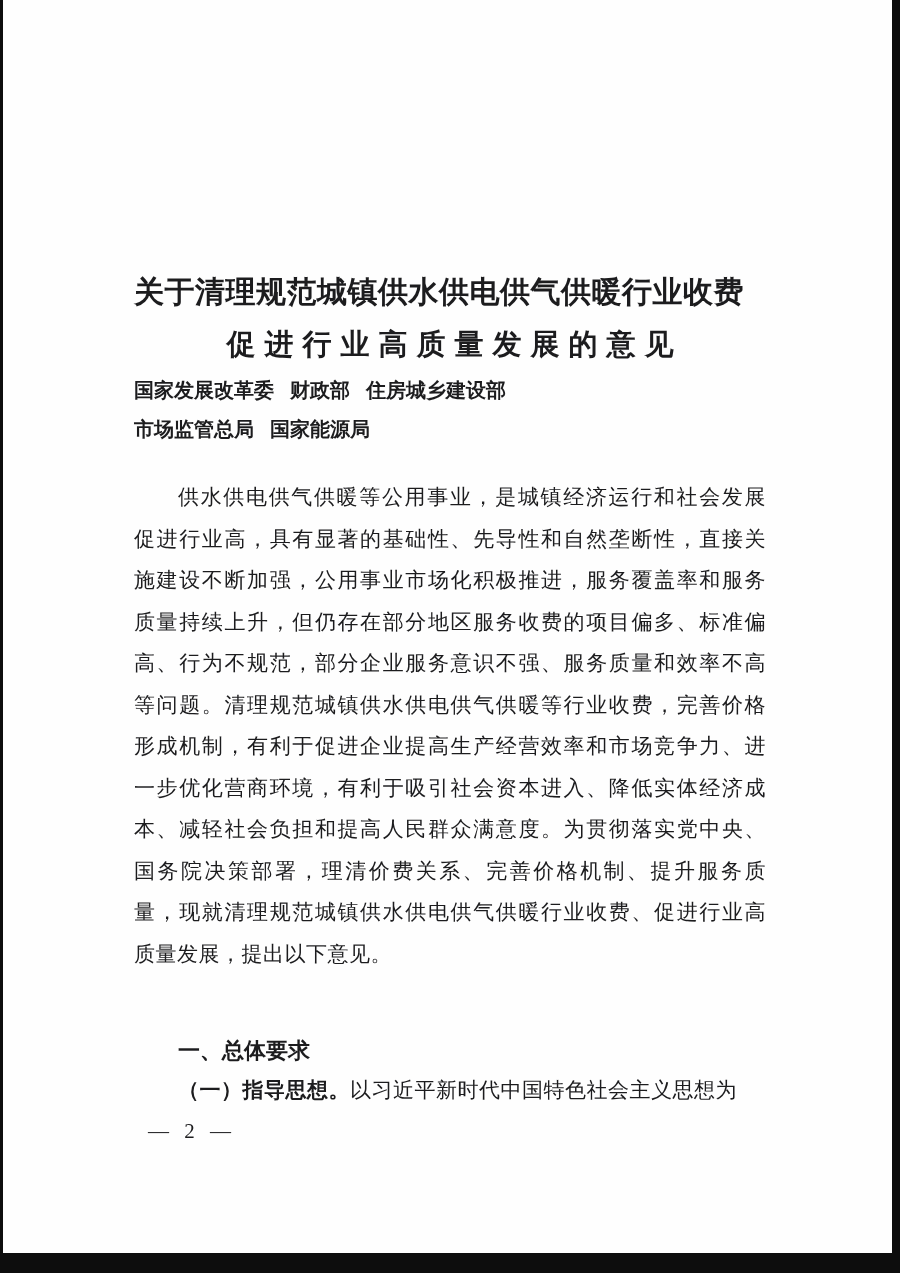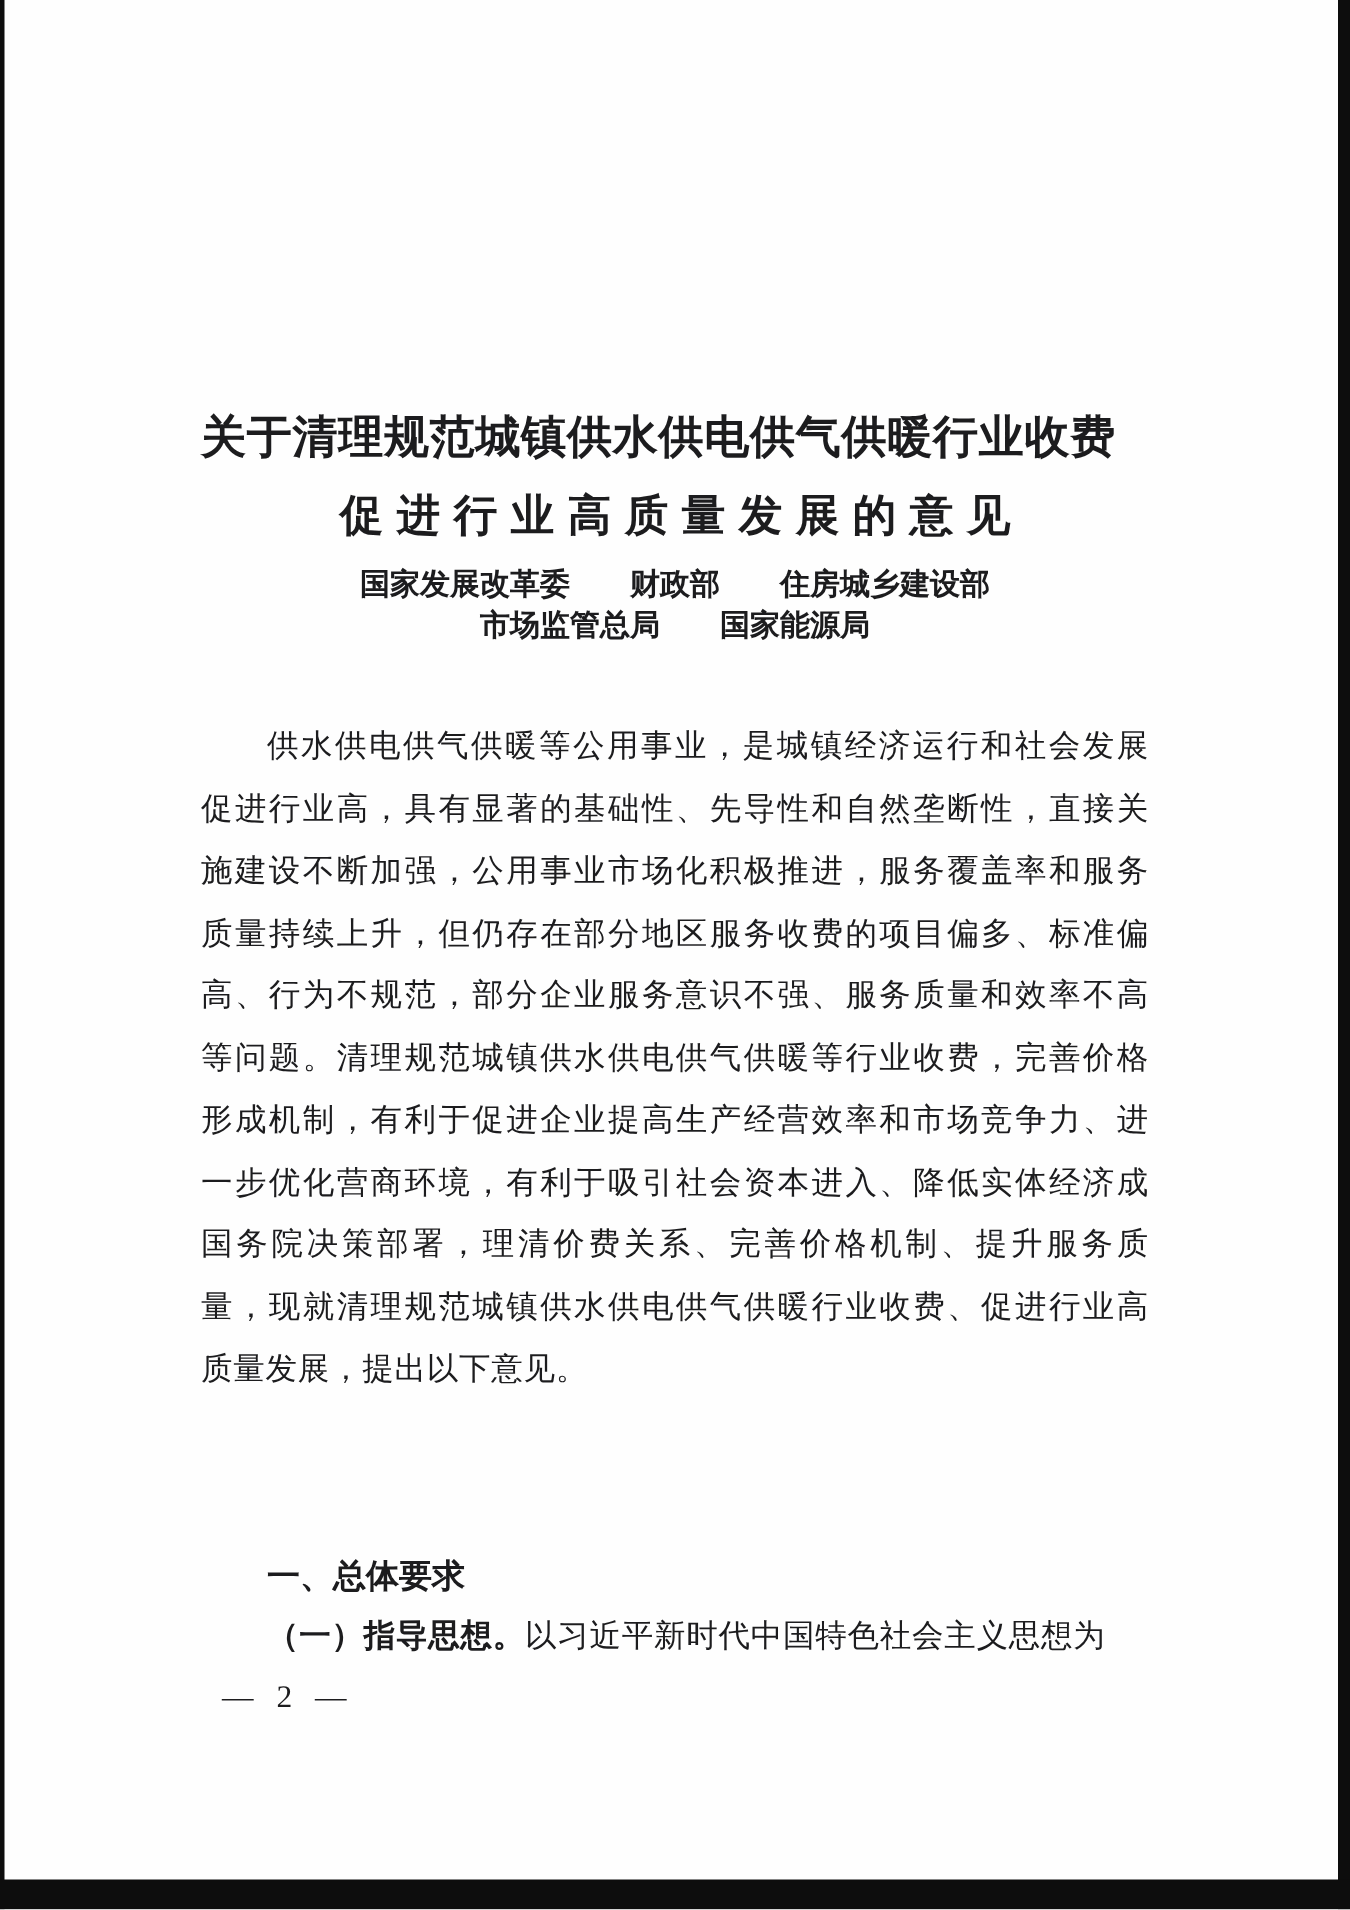--- a/index.html
+++ b/index.html
@@ -36,29 +36,28 @@
     font-size: 29px;
     line-height: 38px;
     letter-spacing: 9px;
     padding-left: 9px;
     box-sizing: border-box;
     text-align: center;
     white-space: nowrap;
   }
   .agency-row {
     display: flex;
-    justify-content: center;
-    gap: 40px;
+    gap: 16px;
     font-weight: bold;
     font-size: 20px;
     line-height: 26px;
     white-space: nowrap;
   }
   .agency-row-1 { top: 377px; }
-  .agency-row-2 { top: 404px; }
+  .agency-row-2 { top: 416px; }
 
   .body-block { top: 477px; }
   .body-line {
     font-size: 21px;
     line-height: 41.5px;
     height: 41.5px;
     letter-spacing: 0.5px;
     text-align: justify;
     text-align-last: justify;
     overflow: hidden;
@@ -122,20 +121,21 @@
 
   <div class="content body-block">
     <div class="body-line first">供水供电供气供暖等公用事业，是城镇经济运行和社会发展</div>
     <div class="body-line">促进行业高，具有显著的基础性、先导性和自然垄断性，直接关</div>
     <div class="body-line">施建设不断加强，公用事业市场化积极推进，服务覆盖率和服务</div>
     <div class="body-line">质量持续上升，但仍存在部分地区服务收费的项目偏多、标准偏</div>
     <div class="body-line">高、行为不规范，部分企业服务意识不强、服务质量和效率不高</div>
     <div class="body-line">等问题。清理规范城镇供水供电供气供暖等行业收费，完善价格</div>
     <div class="body-line">形成机制，有利于促进企业提高生产经营效率和市场竞争力、进</div>
     <div class="body-line">一步优化营商环境，有利于吸引社会资本进入、降低实体经济成</div>
+    <div class="body-line">本、减轻社会负担和提高人民群众满意度。为贯彻落实党中央、</div>
     <div class="body-line">国务院决策部署，理清价费关系、完善价格机制、提升服务质</div>
     <div class="body-line">量，现就清理规范城镇供水供电供气供暖行业收费、促进行业高</div>
     <div class="body-line short">质量发展，提出以下意见。</div>
   </div>
 
   <div class="content section-heading">一、总体要求</div>
 
   <div class="content item-line">
     <span class="item-lead">（一）指导思想。</span><span>以习近平新时代中国特色社会主义思想为</span>
   </div>

